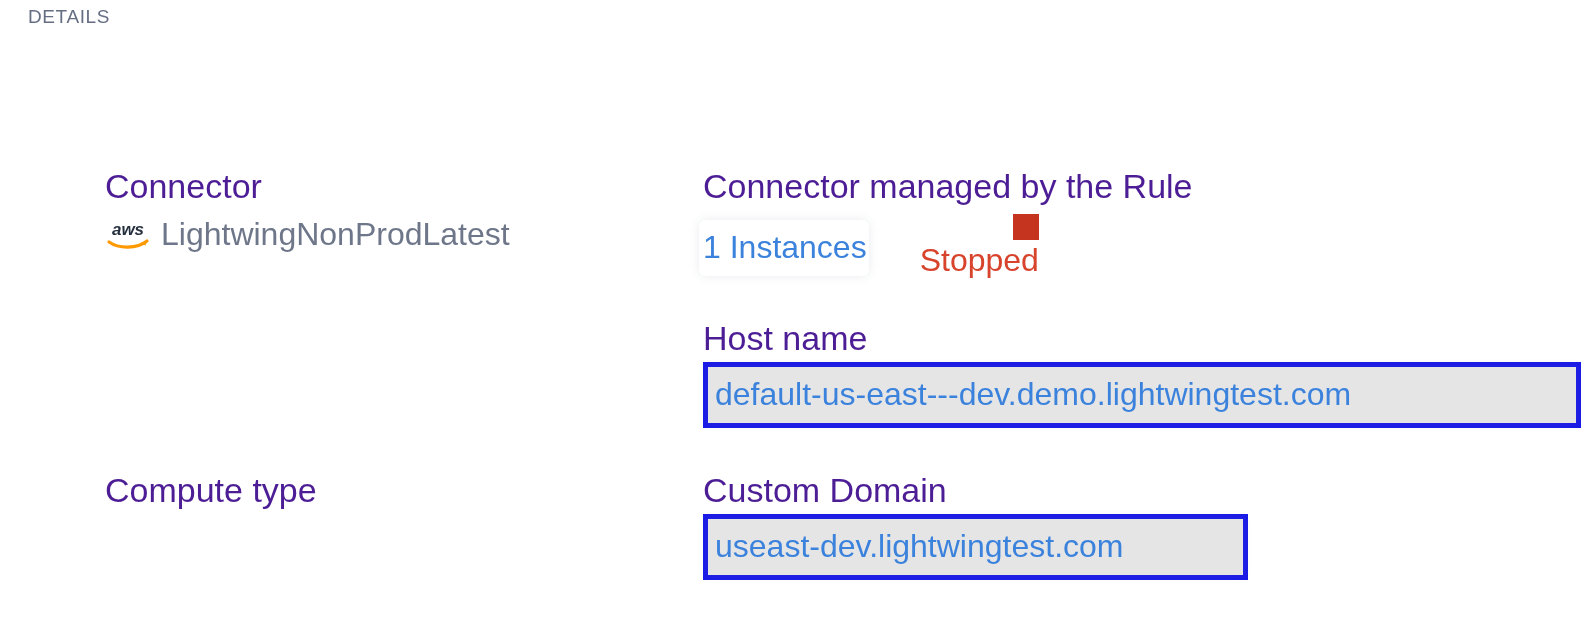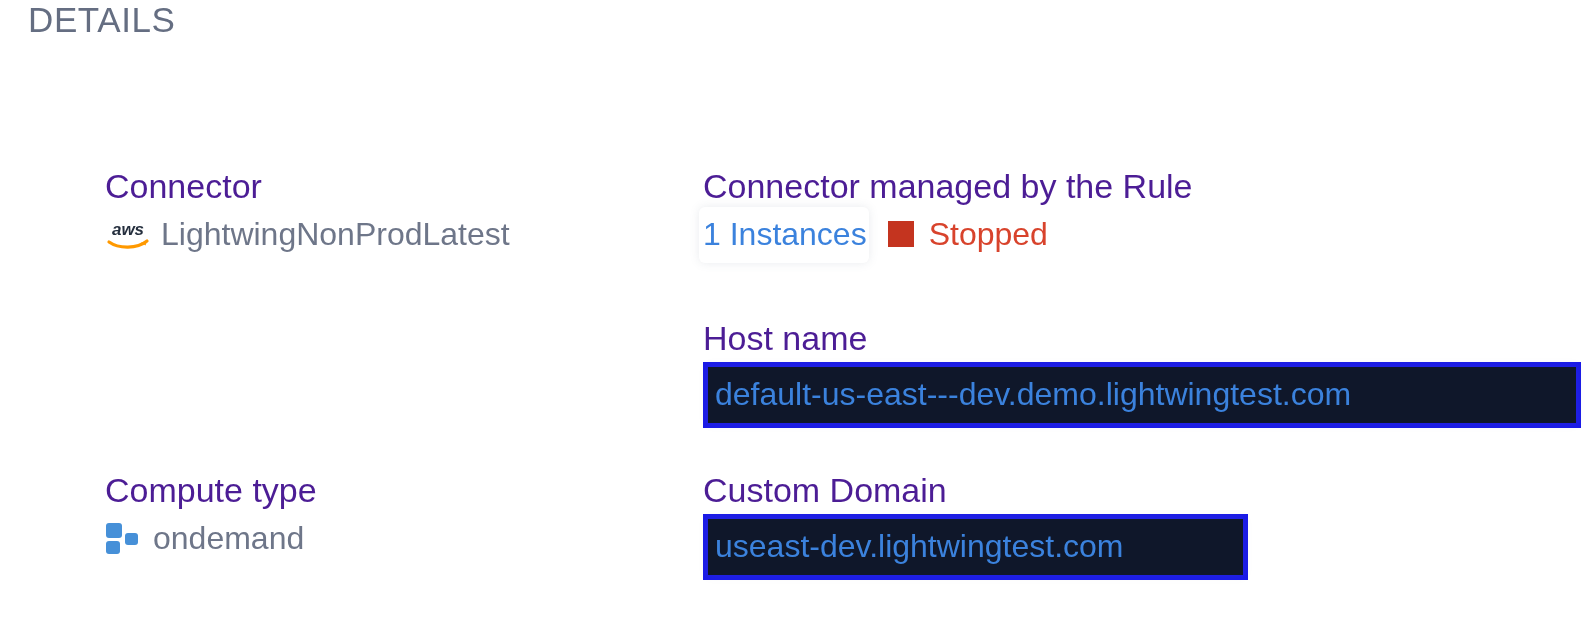--- a/index.html
+++ b/index.html
@@ -12,22 +12,22 @@
     height: 642px;
     position: relative;
     font-family: "Liberation Sans", sans-serif;
     -webkit-font-smoothing: antialiased;
     overflow: hidden;
   }
 
   .section-title {
     position: absolute;
     left: 28px;
-    top: 0;
-    font-size: 35px;
+    top: 6px;
+    font-size: 19px;
     letter-spacing: 0.6px;
     color: #656e82;
     font-weight: 400;
   }
 
   .details-grid {
     position: absolute;
     left: 0;
     top: 168px;
     width: 1596px;
@@ -104,22 +104,23 @@
     background: #ffffff;
     border-radius: 6px;
     padding: 7px 2px 9px 4px;
     margin: -7px 16px -9px -4px;
     box-shadow: 0 0 10px rgba(120,130,150,0.16);
     cursor: pointer;
     white-space: nowrap;
   }
   .status-chip {
     display: flex;
-    align-items: center;
-    margin-left: 3px;
+    align-items: flex-end;
+    margin-left: 20px;
+    flex-direction: column;
   }
   .status-square {
     width: 26px;
     height: 26px;
     background: #c4341f;
     flex: 0 0 auto;
   }
   .status-text {
     color: #d8432c;
     font-size: 32px;
@@ -136,21 +137,21 @@
     margin-top: 6px;
     background: #ffffff;
     box-sizing: border-box;
   }
   .annot-inner {
     display: block;
     font-size: 32px;
     line-height: 40px;
     color: #3b82dd;
     white-space: nowrap;
-    background: #0f172a;
+    background: #e5e5e5;
     box-shadow: 0 0 9px rgba(120,130,150,0.14);
     border-radius: 0;
     padding: 7px 6px 9px 7px;
     cursor: pointer;
   }
   .annot-box.hostname { width: 878px; }
   .annot-box.domain   { width: 545px; }
 </style>
 </head>
 <body>
@@ -197,30 +198,20 @@
         <span class="annot-inner">default-us-east---dev.demo.lightwingtest.com</span>
       </span>
     </div>
 
   </div>
 
   <div class="row">
 
     <div class="field col-left">
       <div class="field-label">Compute type</div>
-      <div class="field-value">
-        <span class="blocks-icon">
-          <svg width="38" height="34" viewBox="0 0 38 34" xmlns="http://www.w3.org/2000/svg">
-            <rect x="1" y="2" width="16" height="15" rx="3" fill="#4690d8"></rect>
-            <rect x="20" y="12" width="13" height="12" rx="3" fill="#4690d8"></rect>
-            <rect x="1" y="20" width="14" height="13" rx="3" fill="#4690d8"></rect>
-          </svg>
-        </span>
-        <span>ondemand</span>
-      </div>
     </div>
 
     <div class="field col-right">
       <div class="field-label">Custom Domain</div>
       <span class="annot-box domain">
         <span class="annot-inner">useast-dev.lightwingtest.com</span>
       </span>
     </div>
 
   </div>

